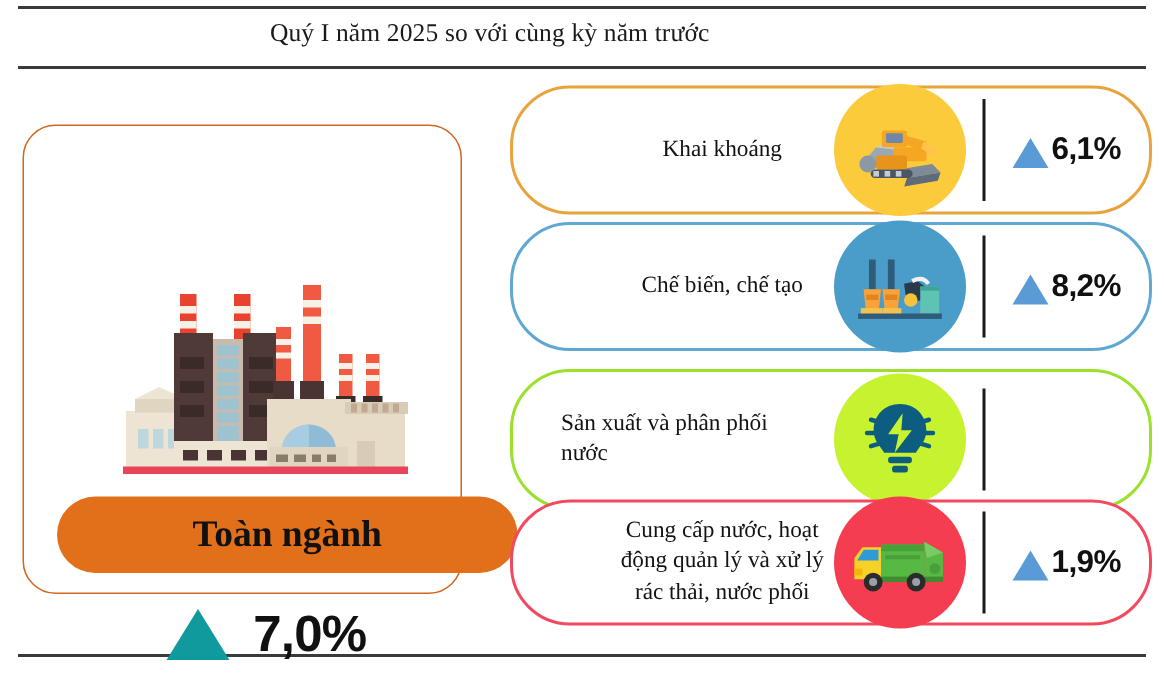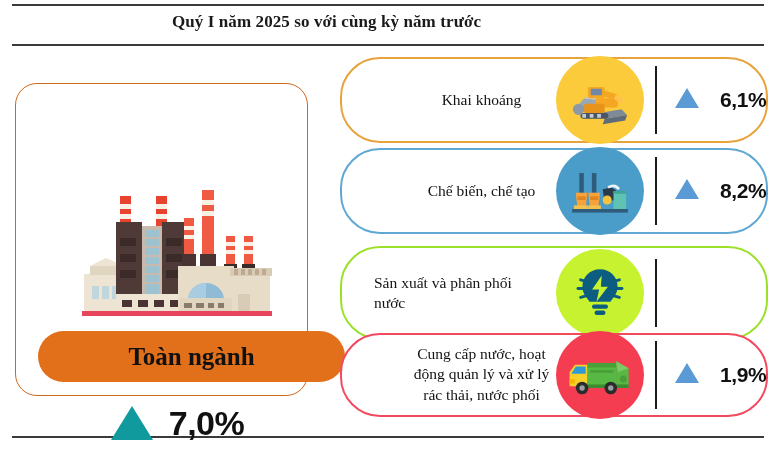--- a/index.html
+++ b/index.html
@@ -15,21 +15,21 @@
     border-top:2px solid #3a3a3a;
   }
   #rule-top{top:4px;}
   #rule-title{top:44px;}
   #rule-bottom{top:436px;}
 
   #page-title{
     position:absolute;top:12px;left:0;width:653px;
     text-align:center;
     font-family:"Liberation Serif", serif;
-    font-weight:bold;font-size:17px;color:#1a1a1a;
+    font-weight:normal;font-size:17px;color:#1a1a1a;
     letter-spacing:.1px;
   }
 
   
   #total-card{
     position:absolute;left:15px;top:83px;width:293px;height:313px;
     border:1.6px solid #D1671E;border-radius:22px;background:#fff;
     box-sizing:border-box;
   }
   #factory-illustration{
@@ -75,21 +75,21 @@
     position:absolute;left:216px;top:50%;transform:translateY(-50%);
     width:88px;height:88px;border-radius:50%;
     display:flex;align-items:center;justify-content:center;
   }
   .sector-divider{
     position:absolute;left:315px;top:50%;transform:translateY(-50%);
     width:0;height:68px;border-left:2.4px solid #1b1b1b;
   }
   .sector-value-box{
     position:absolute;left:335px;top:50%;transform:translateY(-50%);
-    display:flex;align-items:flex-start;gap:21px;
+    display:flex;align-items:flex-end;gap:2px;
   }
   .tri-blue{
     width:0;height:0;border-left:12px solid transparent;
     border-right:12px solid transparent;border-bottom:20px solid #5B9BD5;
   }
   .sector-value{
     font-family:"Liberation Sans", sans-serif;
     font-weight:bold;font-size:21px;color:#111;letter-spacing:-.4px;
   }
   svg{display:block;}

